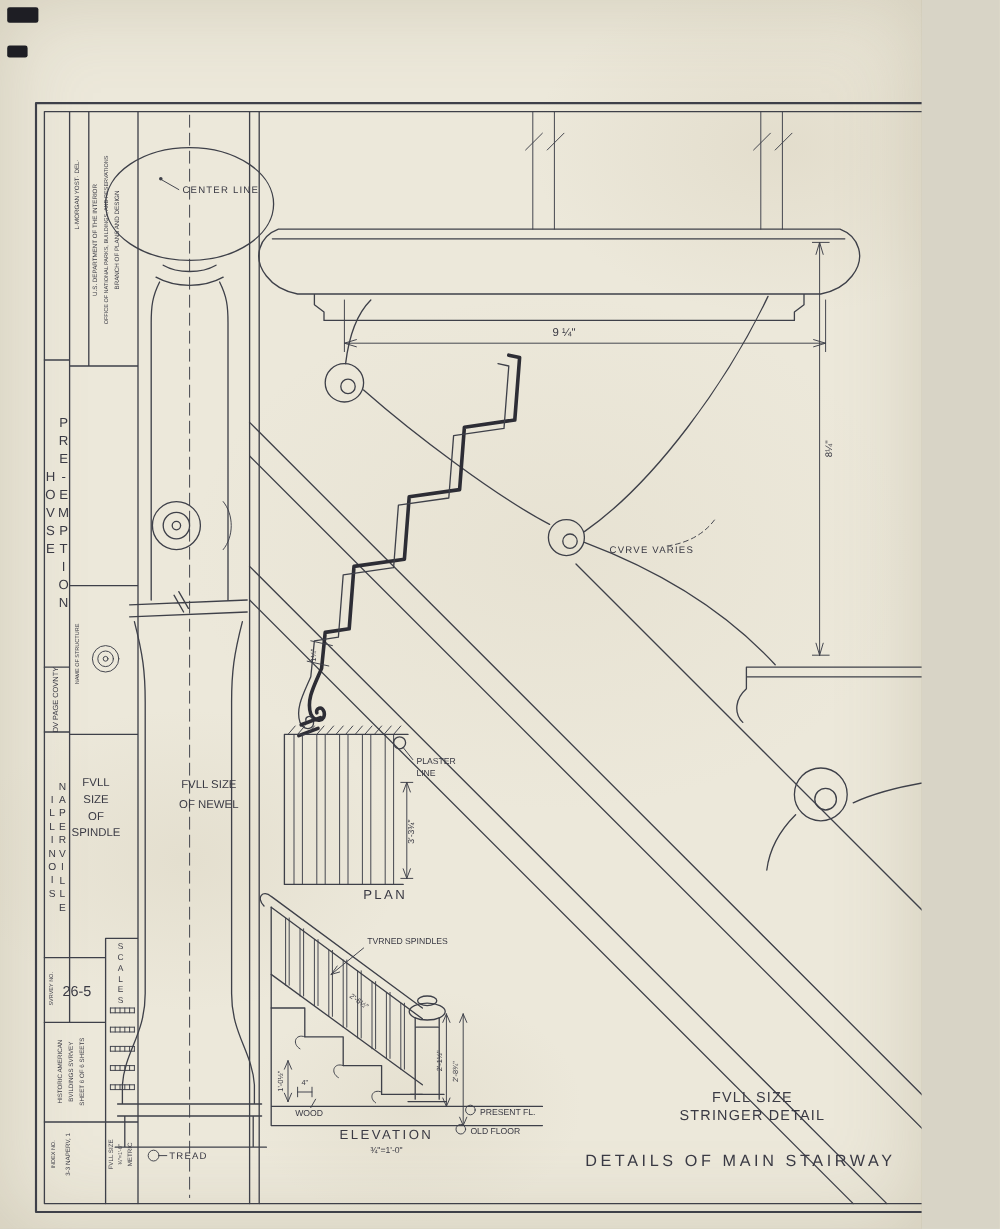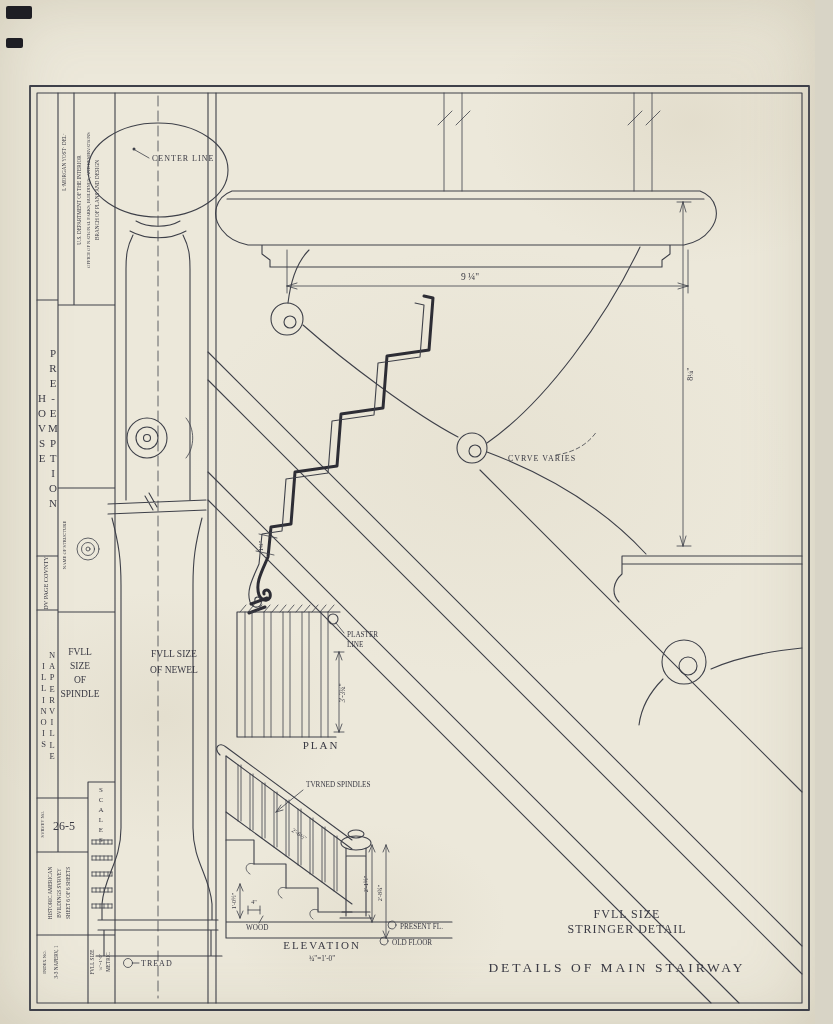--- a/index.html
+++ b/index.html
@@ -5,22 +5,21 @@
   html,body{margin:0;padding:0;background:#d8d4c6;}
   .sheet{
     position:relative;width:768px;height:1024px;overflow:hidden;
     background:
       radial-gradient(ellipse 300px 200px at 85% 12%, rgba(190,178,150,.20), transparent 70%),
       radial-gradient(ellipse 260px 180px at 20% 70%, rgba(185,175,148,.16), transparent 70%),
       radial-gradient(ellipse 420px 300px at 60% 45%, rgba(200,190,165,.14), transparent 72%),
       radial-gradient(ellipse 200px 140px at 45% 90%, rgba(185,175,148,.14), transparent 70%),
       #ece8da;
     box-shadow: inset 0 0 70px rgba(150,140,110,.30);
-    font-family:Liberation Serif, serif;
-    padding-left:47px;
+    font-family:Liberation Sans, sans-serif;
   }
   .art{position:absolute;left:0;top:0;}
   .ln{stroke:#3e4049;stroke-width:1.1;fill:none;stroke-linecap:round;stroke-linejoin:round;}
   .ln2{stroke-width:1.8;}
   .thin{stroke-width:0.8;}
   .bold{stroke:#2d2d35;stroke-width:3;fill:none;stroke-linejoin:round;stroke-linecap:round;}
   .dash{stroke-dasharray:10 5;}
   .dash2{stroke-dasharray:4 3;}
   text{fill:#3a3a44;}
   .t13{font-size:13.5px;} .t11{font-size:12px;} .t10{font-size:11px;}

